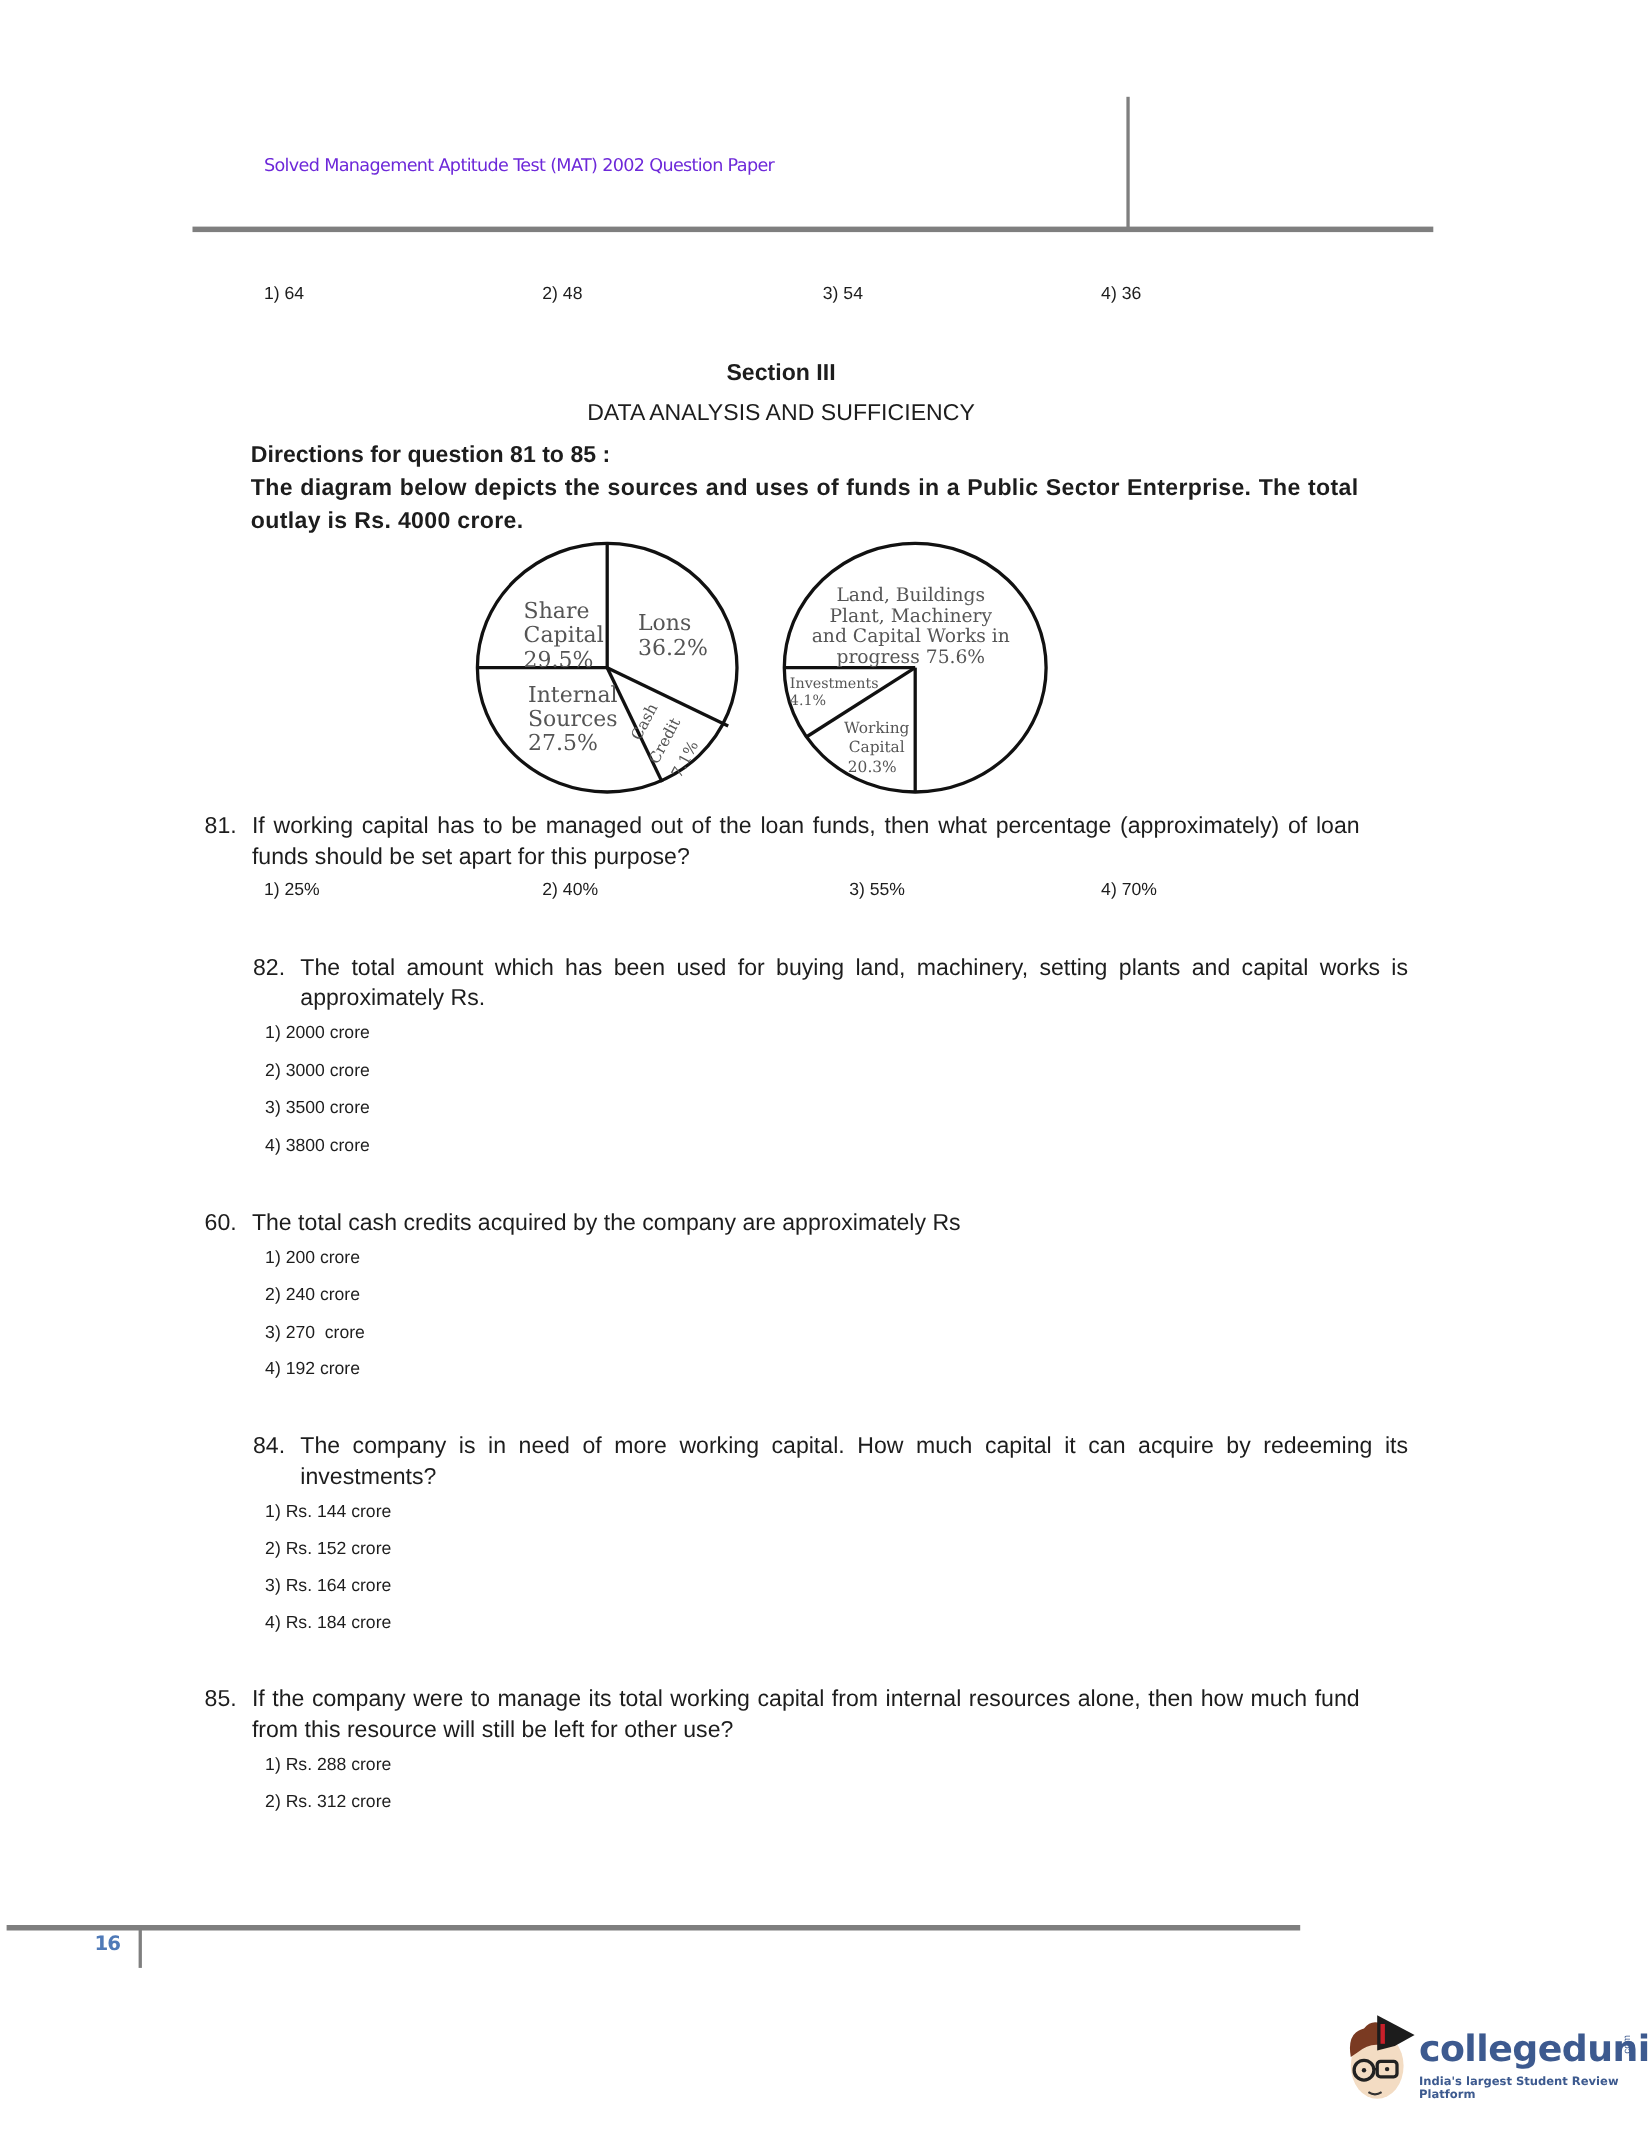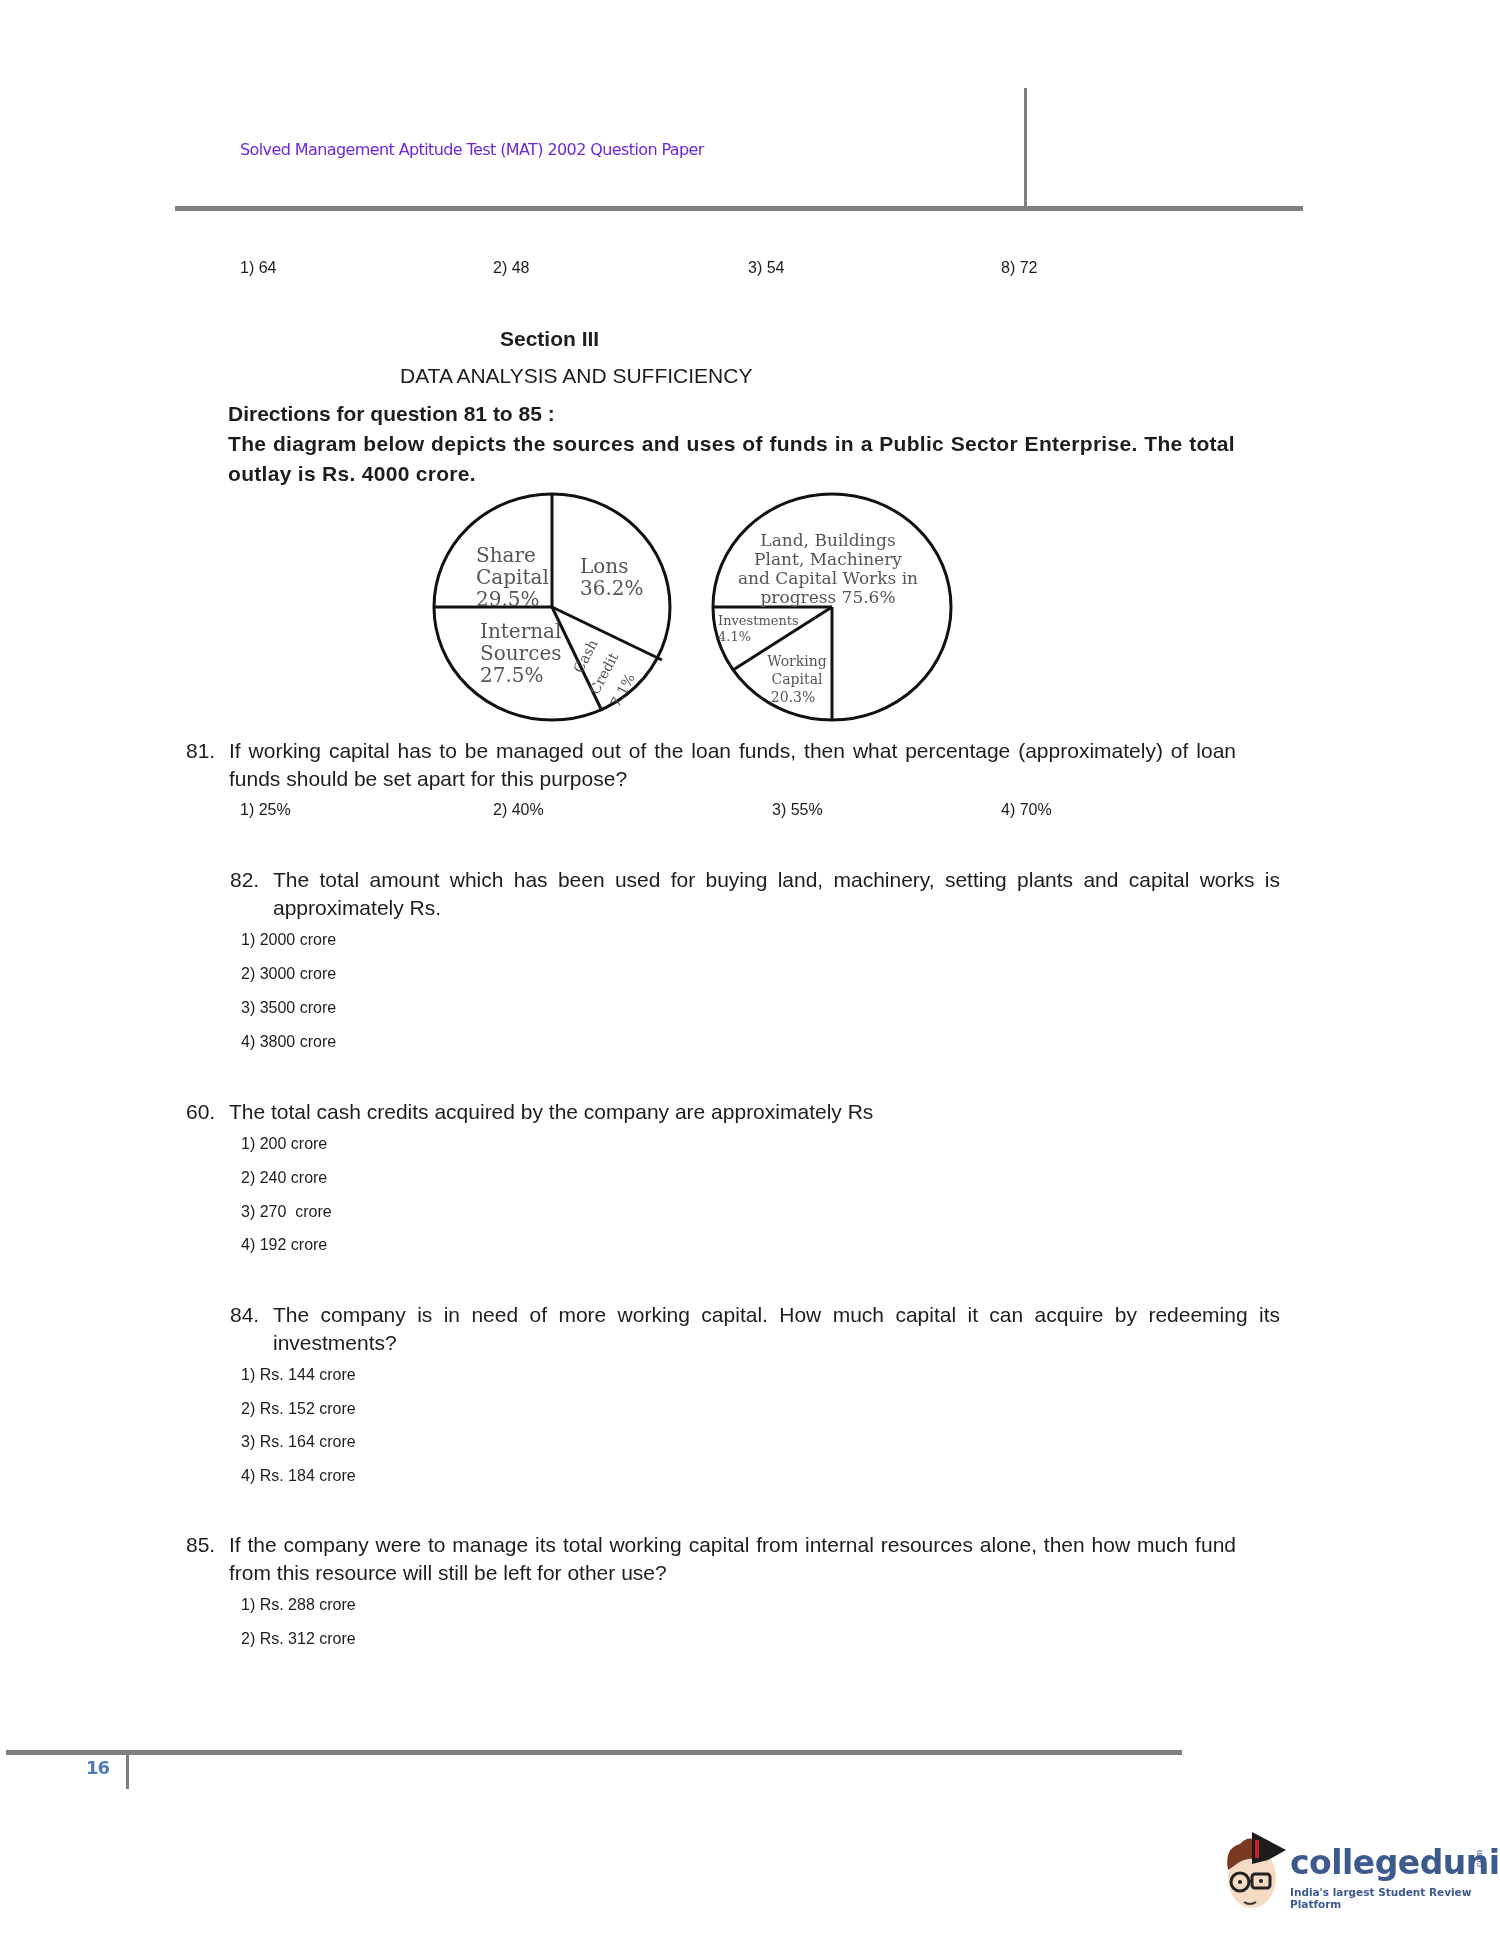--- a/index.html
+++ b/index.html
@@ -5,21 +5,21 @@
   html, body { margin:0; padding:0; background:#ffffff; }
   body { width:1500px; height:1941px; position:relative; overflow:hidden;
          font-family:"Liberation Sans", sans-serif; color:#1a1a1a; }
   .abs { position:absolute; }
   .hdr-title { left:240px; top:140px; font-family:"DejaVu Sans", sans-serif; font-weight:normal;
                font-size:16px; letter-spacing:-0.6px; color:#6d28d9; }
   .hdr-rule { left:175px; top:206px; width:1128px; height:5px; background:#7f7f7f; }
   .hdr-vrule { left:1024px; top:88px; width:3px; height:122px; background:#7f7f7f; }
   .txt { font-size:21px; line-height:28px; color:#1d1d1d; }
   .opt { font-size:16px; color:#1d1d1d; white-space:pre; }
-  .center { }
+  .center { text-align:center; }
   .bold { font-weight:bold; }
   .just { text-align:justify; text-align-last:left; }
   .qnum { position:absolute; left:0; top:0; }
   .qbody { margin-left:43px; text-align:justify; }
   .foot-rule { left:6px; top:1750px; width:1176px; height:5px; background:#7f7f7f; }
   .foot-vrule { left:126px; top:1753px; width:3px; height:36px; background:#7f7f7f; }
   .page-num { left:86px; top:1757px; font-family:"DejaVu Sans", sans-serif; font-weight:bold;
               font-size:18px; color:#4f7ab8; letter-spacing:-1px; }
   .logo-word { left:1290px; top:1843px; font-family:"DejaVu Sans", sans-serif; font-weight:bold;
                font-size:33px; color:#3d5a8f; letter-spacing:-0.5px; }
@@ -33,21 +33,21 @@
 <body>
 
 <div class="abs hdr-title">Solved Management Aptitude Test (MAT) 2002 Question Paper</div>
 <div class="abs hdr-vrule"></div>
 <div class="abs hdr-rule"></div>
 
 <div>
   <div class="abs opt" style="left:240px;top:259px;">1) 64</div>
   <div class="abs opt" style="left:493px;top:259px;">2) 48</div>
   <div class="abs opt" style="left:748px;top:259px;">3) 54</div>
-  <div class="abs opt" style="left:1001px;top:259px;">8) 72</div>
+  <div class="abs opt" style="left:1001px;top:259px;">4) 36</div>
 </div>
 
 <div class="abs txt bold center" style="left:500px;top:325px;width:420px;">Section III</div>
 <div class="abs txt center" style="left:400px;top:362px;width:620px;">DATA ANALYSIS AND SUFFICIENCY</div>
 
 <div class="abs txt bold" style="left:228px;top:400px;">Directions for question 81 to 85 :</div>
 <div class="abs txt bold just" style="left:228px;top:429px;width:1007px;line-height:30px;letter-spacing:0.3px;">The diagram below depicts the sources and uses of funds in a Public Sector Enterprise. The total outlay is Rs. 4000 crore.</div>
 
 <svg class="abs" style="left:430px;top:480px;" width="600" height="250" viewBox="0 0 600 250">
 

